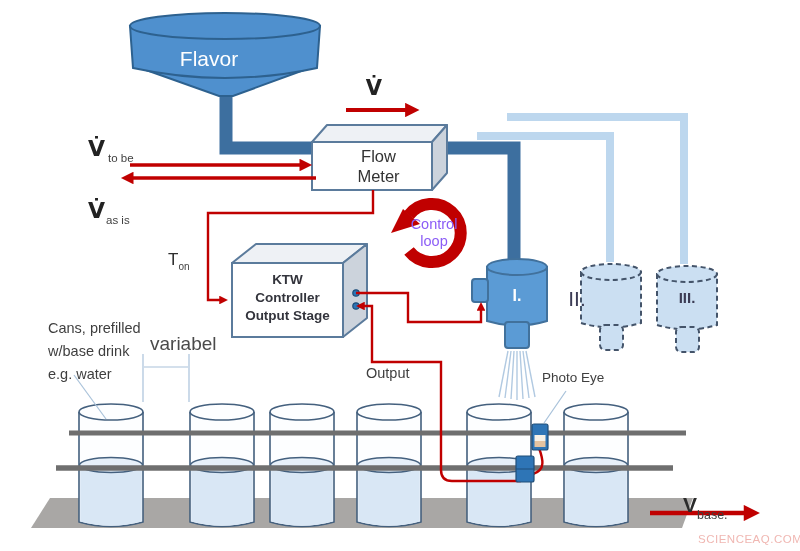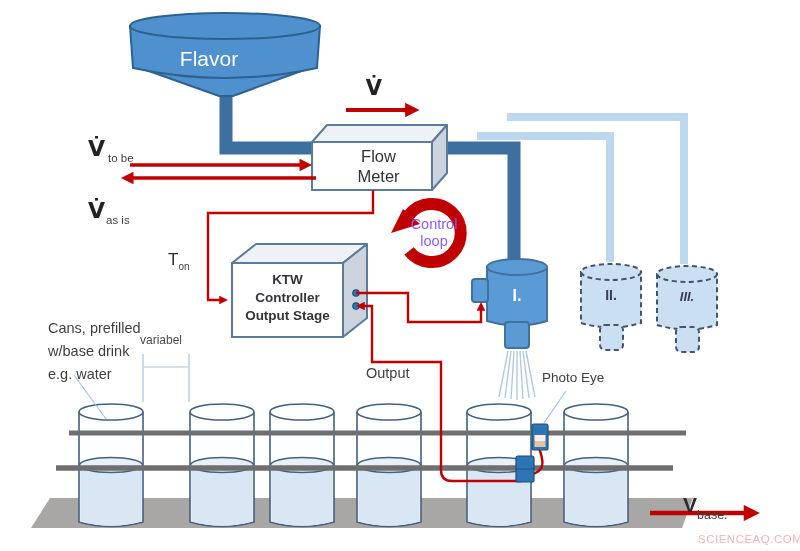--- a/index.html
+++ b/index.html
@@ -195,32 +195,32 @@
 </div>
 
 <div class="lbl center" style="left:232px;top:271px;width:111px;font-size:13.5px;font-weight:bold;line-height:18px;color:#33343c;">KTW
 Controller
 Output Stage</div>
 
 <div class="lbl center" style="left:398px;top:216px;width:72px;font-size:14.5px;line-height:16.5px;color:#8b5cf6;">Control
 loop</div>
 
 <div class="lbl center" style="left:501px;top:287px;width:32px;font-size:16px;font-weight:bold;color:#ffffff;">I.</div>
-<div class="lbl center" style="left:595px;top:287px;width:32px;font-size:14px;font-weight:bold;color:#3c3c55;">II.</div>
-<div class="lbl center" style="left:669px;top:289px;width:36px;font-size:13px;font-weight:bold;color:#3c3c55;font-style:italic;">III.</div>
+<div class="lbl center" style="left:561px;top:287px;width:32px;font-size:21px;font-weight:normal;color:#3c3c55;">II.</div>
+<div class="lbl center" style="left:669px;top:289px;width:36px;font-size:15px;font-weight:bold;color:#3c3c55;">III.</div>
 
 <div class="lbl" style="left:366px;top:365px;font-size:14.5px;">Output</div>
 
 <div class="lbl" style="left:542px;top:370px;font-size:13.5px;">Photo Eye</div>
 
 <div class="lbl" style="left:48px;top:317px;font-size:14.5px;line-height:23px;">Cans, prefilled
 w/base drink
 e.g. water</div>
 
-<div class="lbl" style="left:140px;top:333px;font-size:12px;color:#4a4a4a;">variabel</div>
+<div class="lbl" style="left:150px;top:333px;font-size:19px;color:#4a4a4a;">variabel</div>
 
 <div class="lbl" style="left:683px;top:475px;">
   <span style="font-size:21px;font-weight:600;color:#2b2b2b;">V</span><span style="font-size:12.5px;display:inline-block;transform:translateY(7px);">base.</span>
 </div>
 
 <div class="lbl" style="left:698px;top:533px;font-size:11.5px;letter-spacing:.5px;color:var(--watermark-pink);">SCIENCEAQ.COM</div>
 
 </div>
 
 </body></html>

